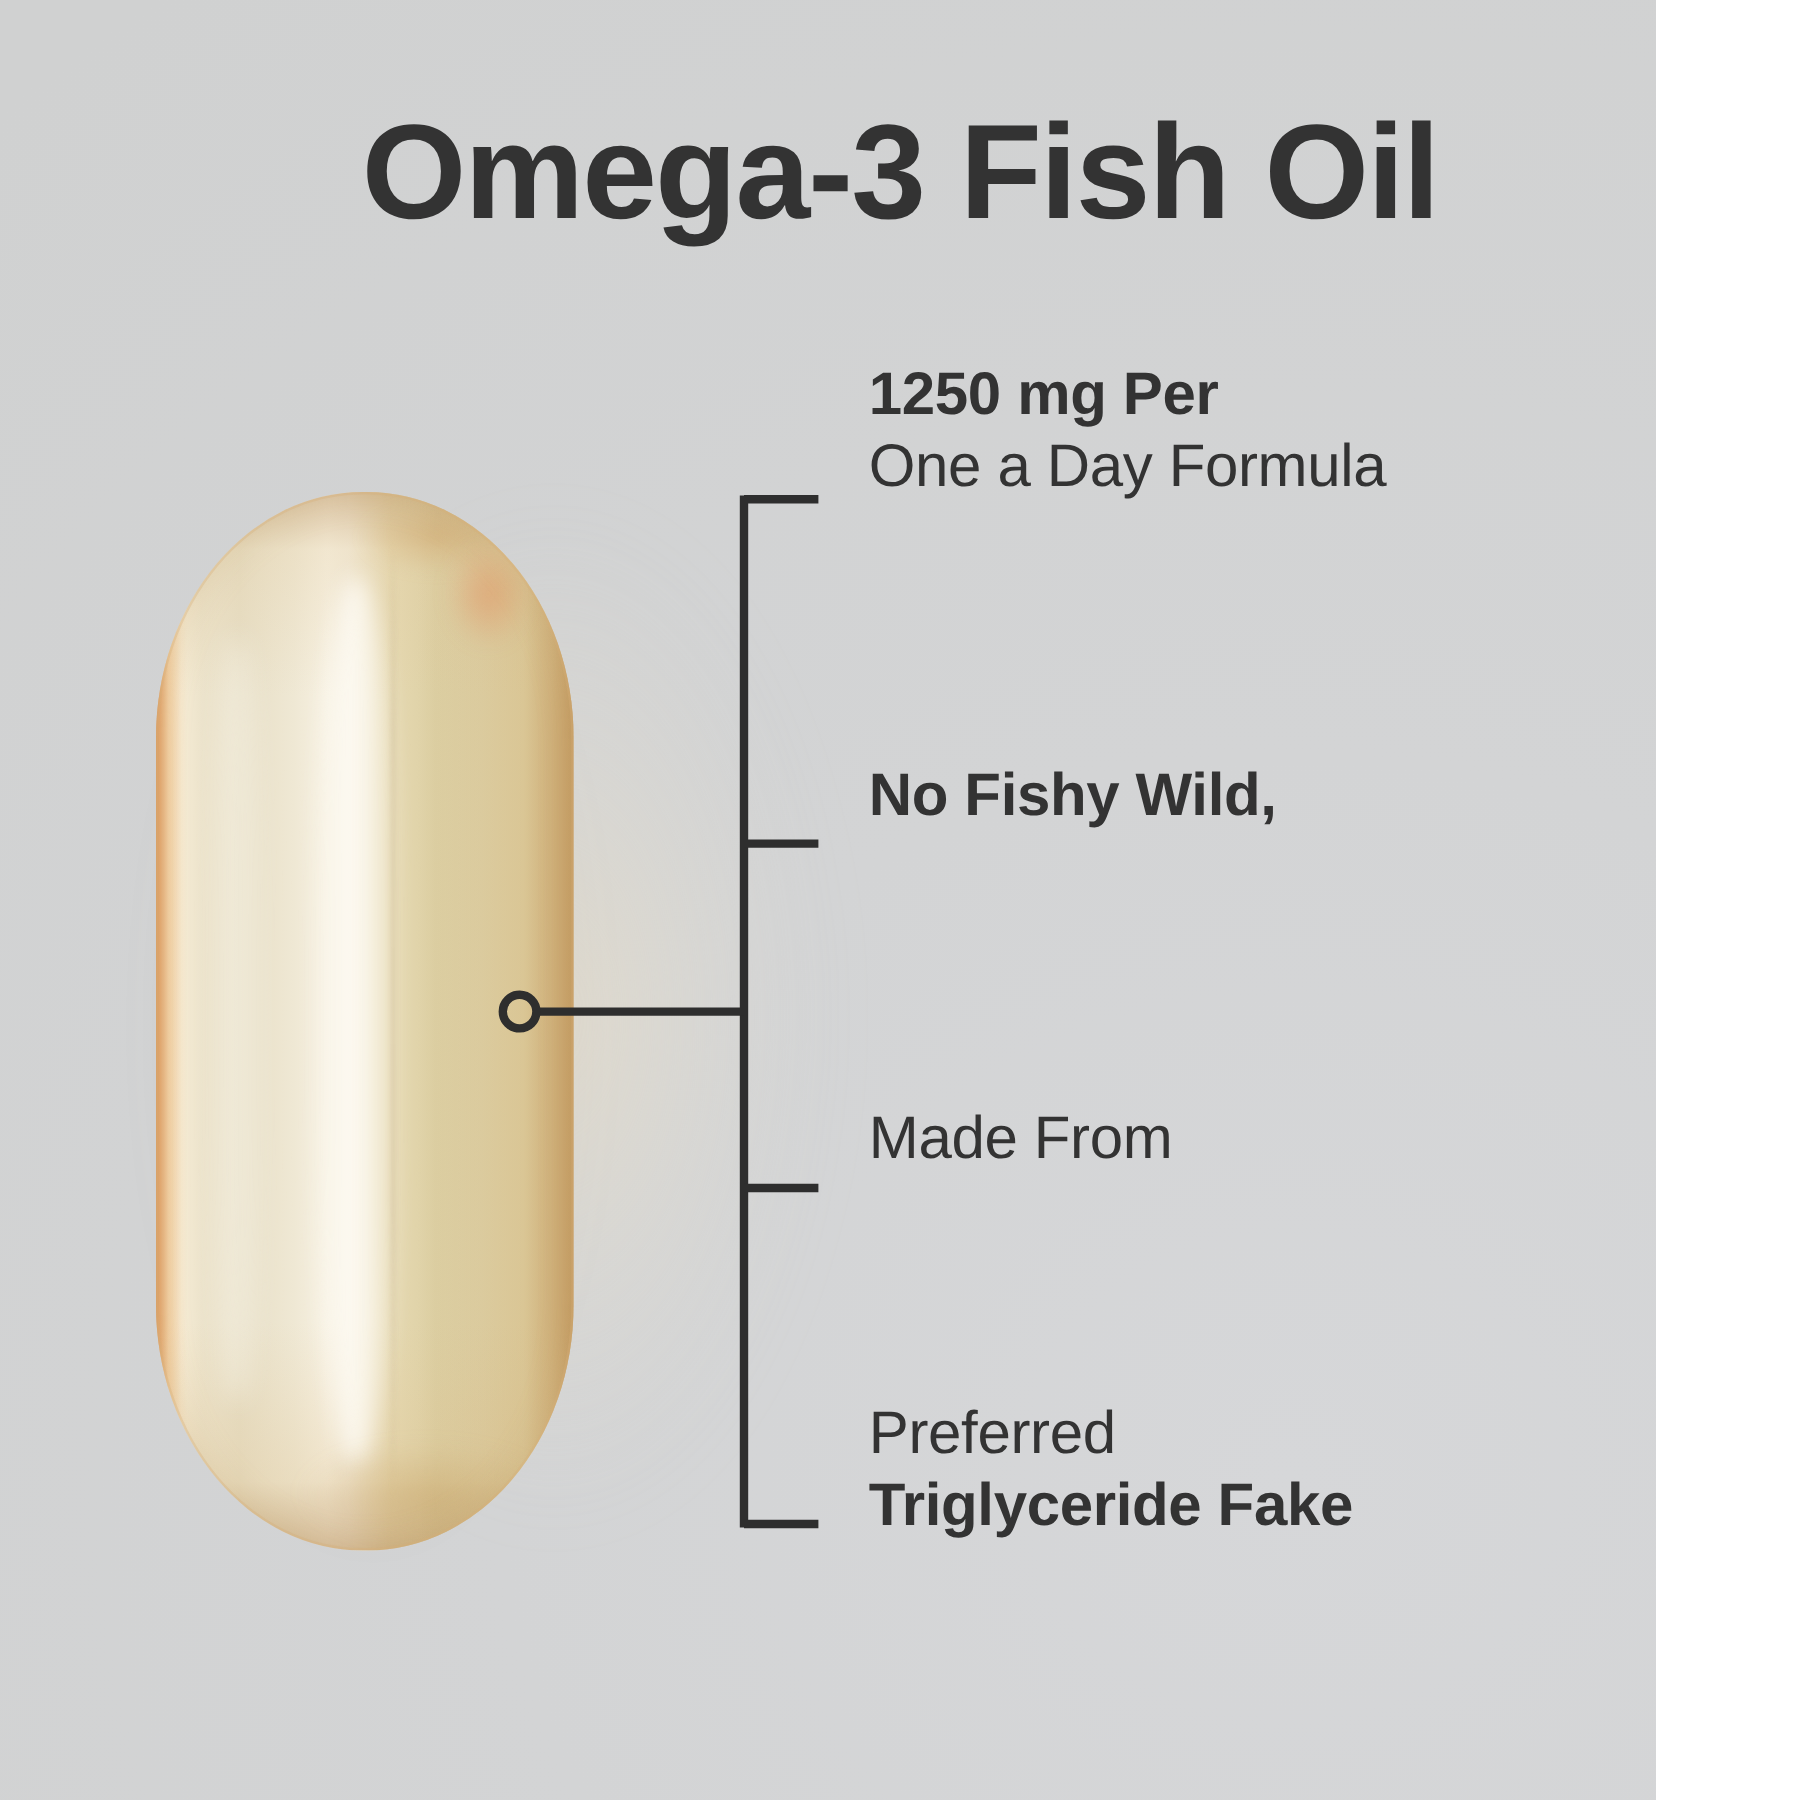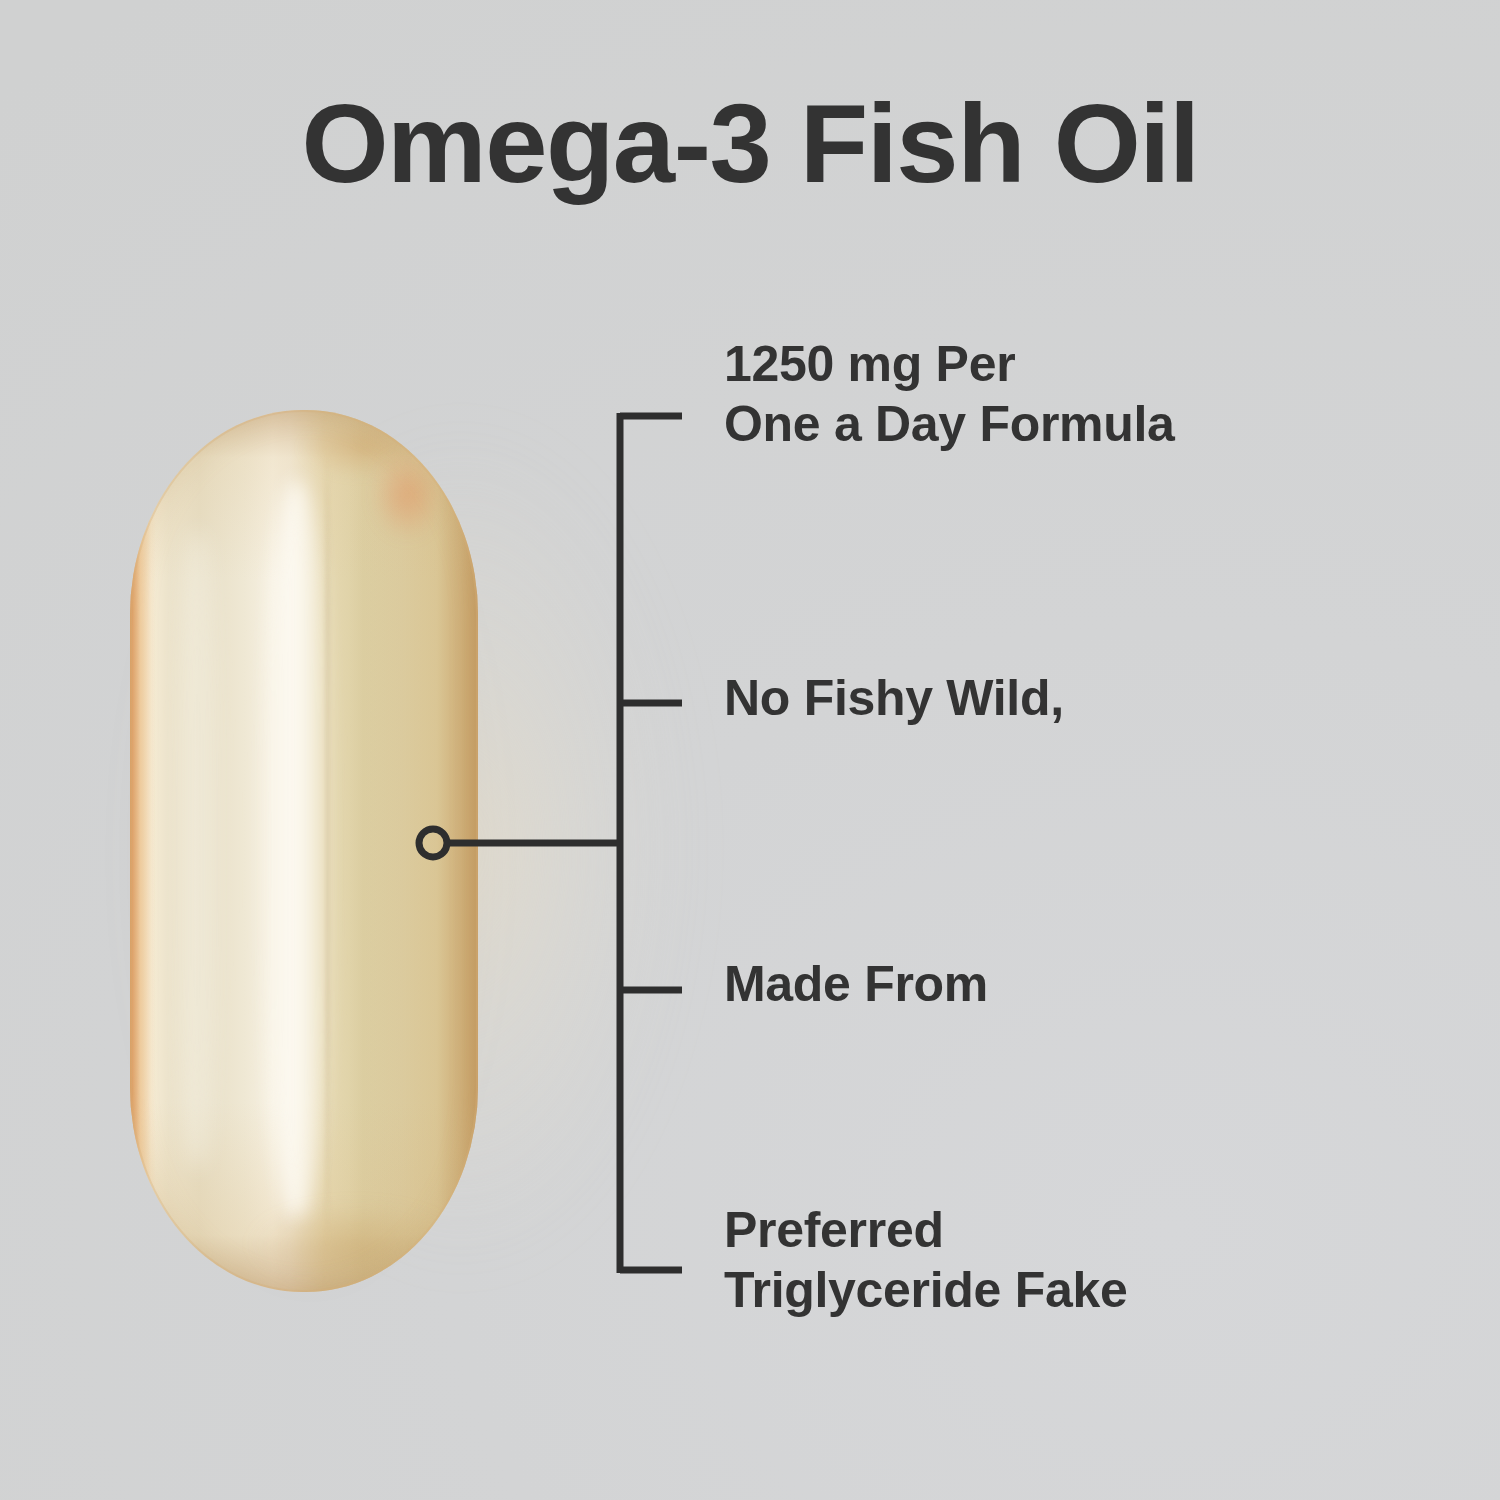--- a/index.html
+++ b/index.html
@@ -8,21 +8,21 @@
   }
   body {
     width: 1500px;
     height: 1500px;
     overflow: hidden;
     font-family: "Liberation Sans", sans-serif;
   }
 
   #stage {
     position: relative;
-    width: 1500px;
+    width: 1380px;
     height: 1500px;
     background:
       radial-gradient(120% 100% at 78% 82%, #d6d7d9 0%, #d3d4d5 40%, #d0d1d1 100%),
       #d2d3d3;
     overflow: hidden;
   }
 
   
   #title {
     position: absolute;
@@ -204,24 +204,23 @@
 
   
   .callout {
     position: absolute;
     left: 724px;
     color: #333333;
     font-size: 50px;
     line-height: 60px;
     letter-spacing: -0.3px;
     white-space: nowrap;
-    margin-top: 36px;
   }
   .callout .b { font-weight: 700; display: block; }
-  .callout .r { font-weight: 700; display: block; }
+  .callout .r { font-weight: 400; display: block; }
 
   #callout-1 { top: 298px; }
   #callout-2 { top: 632px; }
   #callout-3 { top: 918px; }
   #callout-4 { top: 1164px; }
 </style>
 </head>
 <body>
 
 <div id="stage">

